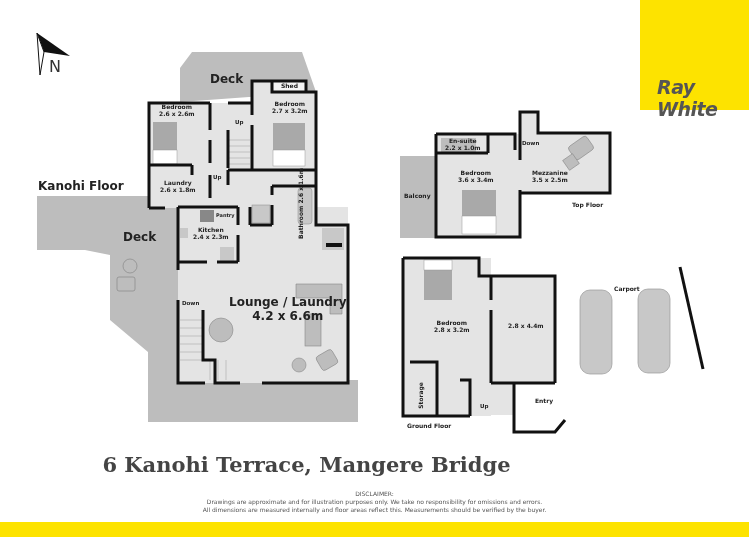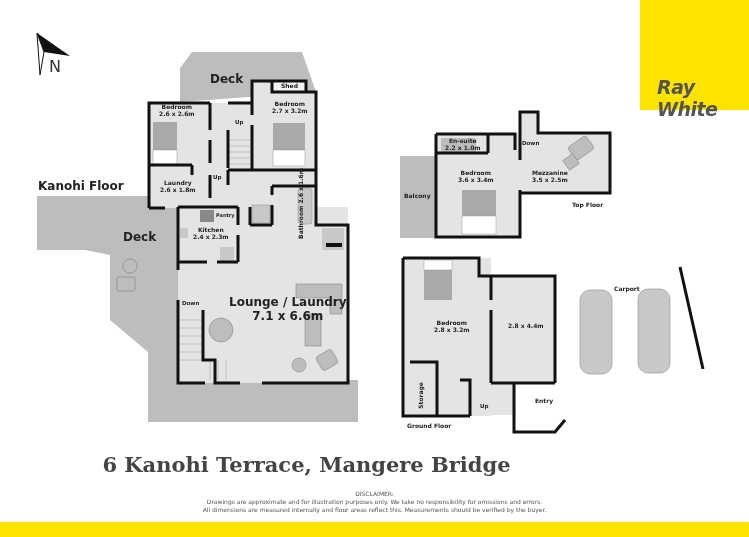--- a/index.html
+++ b/index.html
@@ -135,21 +135,21 @@
   <span>Bathroom</span> <span>2.6 x 1.6m</span>
 </div>
 <div class="lbl xs" style="left:193px;top:227px">
   <div>Kitchen</div>
     <div>2.4 x 2.3m</div>
 </div>
 <div class="lbl" style="left:216px;top:213px;font-size:5px">Pantry</div>
 <div class="lbl sm" style="left:123px;top:231px">Deck</div>
 <div class="lbl sm" style="left:229px;top:296px">
   <div>Lounge / Laundry</div>
-    <div>7.1 x 6.6m</div>
+    <div>4.2 x 6.6m</div>
 </div>
 <div class="lbl" style="left:235px;top:119px;font-size:5.5px">Up</div>
 <div class="lbl" style="left:213px;top:174px;font-size:5.5px">Up</div>
 <div class="lbl" style="left:182px;top:300px;font-size:5.5px">Down</div>
 
 <svg class="abs" style="left:0;top:0" width="749" height="440">
   <rect x="400" y="156" width="36" height="82" fill="#bdbdbd"></rect>
   <rect x="436" y="134" width="84" height="103" fill="#e4e4e4"></rect>
   <rect x="520" y="133" width="90" height="60" fill="#e4e4e4"></rect>
   <rect x="520" y="112" width="18" height="22" fill="#e4e4e4"></rect>

